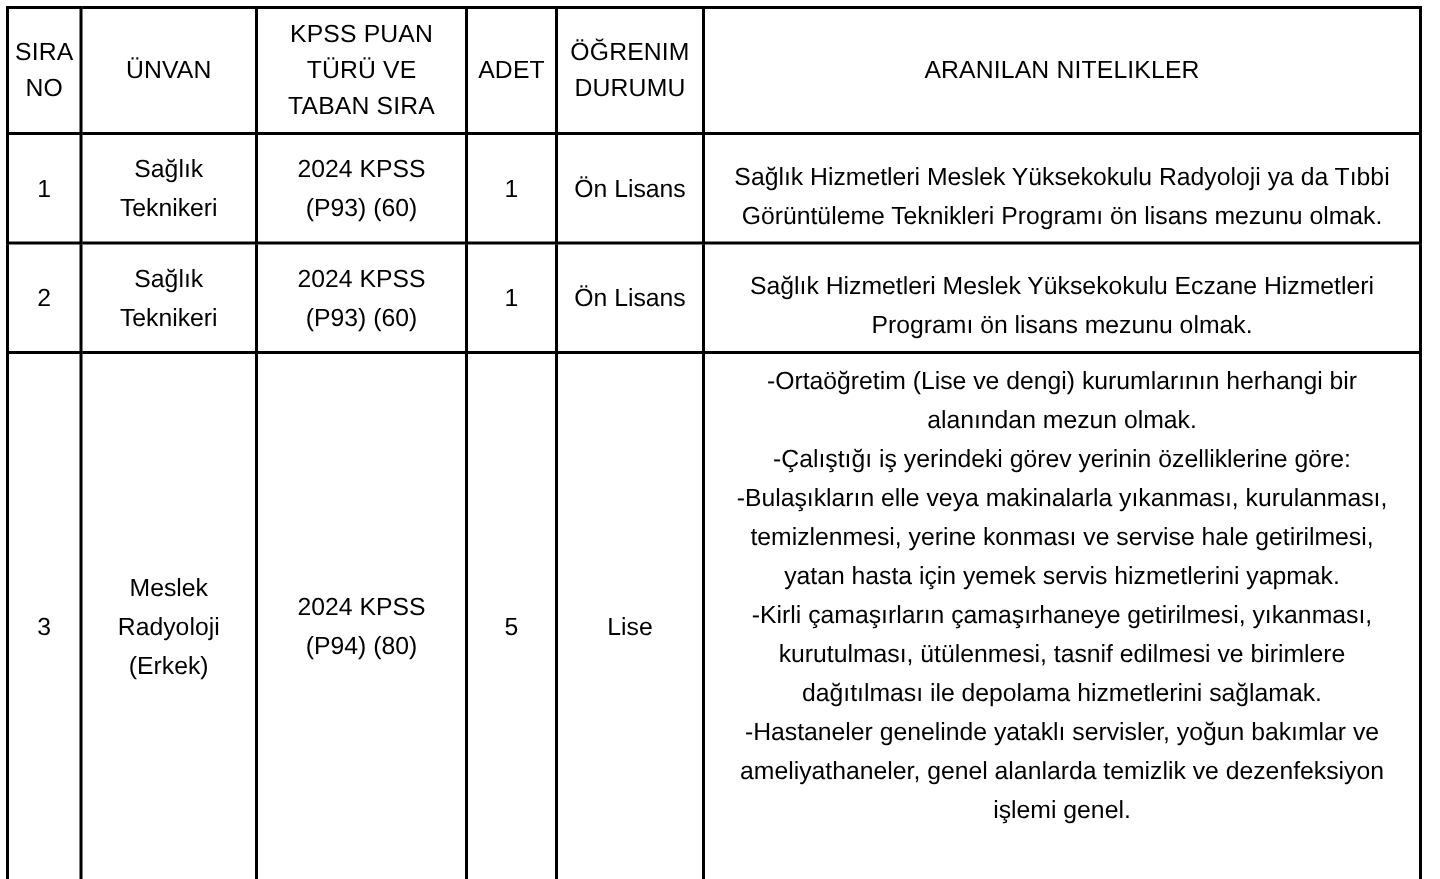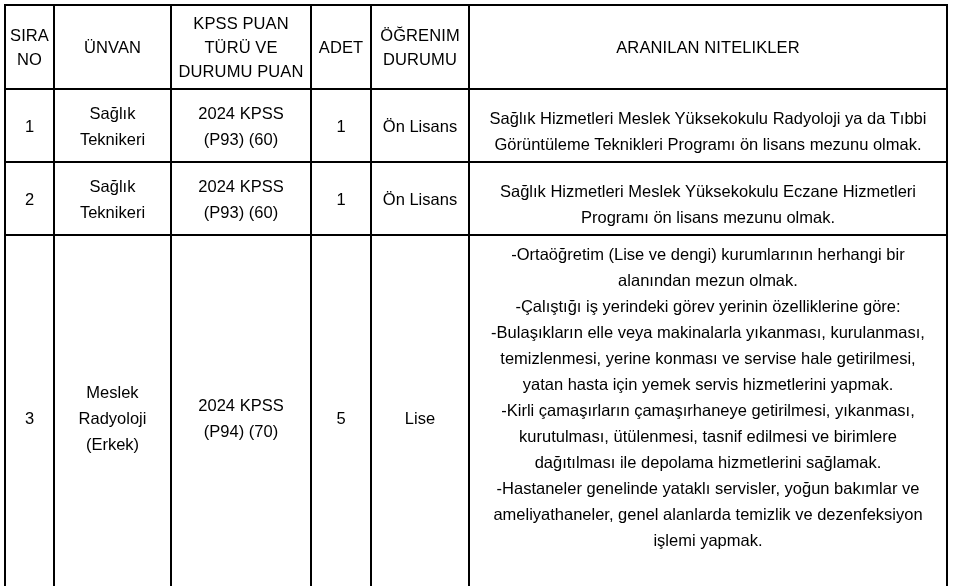--- a/index.html
+++ b/index.html
@@ -111,21 +111,21 @@
     <thead>
       <tr class="head">
         <th class="h-sira">
           <span class="twoline">SIRA</span>
           <span class="twoline">NO</span>
         </th>
         <th class="h-unvan">ÜNVAN</th>
         <th class="h-kpss">
           <span class="twoline">KPSS PUAN</span>
           <span class="twoline">TÜRÜ VE</span>
-          <span class="twoline">DURUMU PUAN</span>
+          <span class="twoline">TABAN SIRA</span>
         </th>
         <th class="h-adet">ADET</th>
         <th class="h-ogrenim">
           <span class="twoline">ÖĞRENIM</span>
           <span class="twoline">DURUMU</span>
         </th>
         <th class="h-nitelik">ARANILAN NITELIKLER</th>
       </tr>
     </thead>
 
@@ -169,36 +169,36 @@
 
       <tr class="body-row r3">
         <td class="cell-sira">3</td>
         <td class="cell-unvan">
           <span class="twoline">Meslek</span>
           <span class="twoline">Radyoloji</span>
           <span class="twoline">(Erkek)</span>
         </td>
         <td class="cell-kpss">
           <span class="twoline">2024 KPSS</span>
-          <span class="twoline">(P94) (70)</span>
+          <span class="twoline">(P94) (80)</span>
         </td>
         <td class="cell-adet">5</td>
         <td class="cell-ogrenim">Lise</td>
         <td class="cell-nitelik">
           <span class="nit-line">-Ortaöğretim (Lise ve dengi) kurumlarının herhangi bir</span>
           <span class="nit-line">alanından mezun olmak.</span>
           <span class="nit-line">-Çalıştığı iş yerindeki görev yerinin özelliklerine göre:</span>
           <span class="nit-line">-Bulaşıkların elle veya makinalarla yıkanması, kurulanması,</span>
           <span class="nit-line">temizlenmesi, yerine konması ve servise hale getirilmesi,</span>
           <span class="nit-line">yatan hasta için yemek servis hizmetlerini yapmak.</span>
           <span class="nit-line">-Kirli çamaşırların çamaşırhaneye getirilmesi, yıkanması,</span>
           <span class="nit-line">kurutulması, ütülenmesi, tasnif edilmesi ve birimlere</span>
           <span class="nit-line">dağıtılması ile depolama hizmetlerini sağlamak.</span>
           <span class="nit-line">-Hastaneler genelinde yataklı servisler, yoğun bakımlar ve</span>
           <span class="nit-line">ameliyathaneler, genel alanlarda temizlik ve dezenfeksiyon</span>
-          <span class="nit-line">işlemi yapmak.</span>
+          <span class="nit-line">işlemi genel.</span>
         </td>
       </tr>
 
     </tbody>
   </table>
 
 </div>
 
 </body></html>

